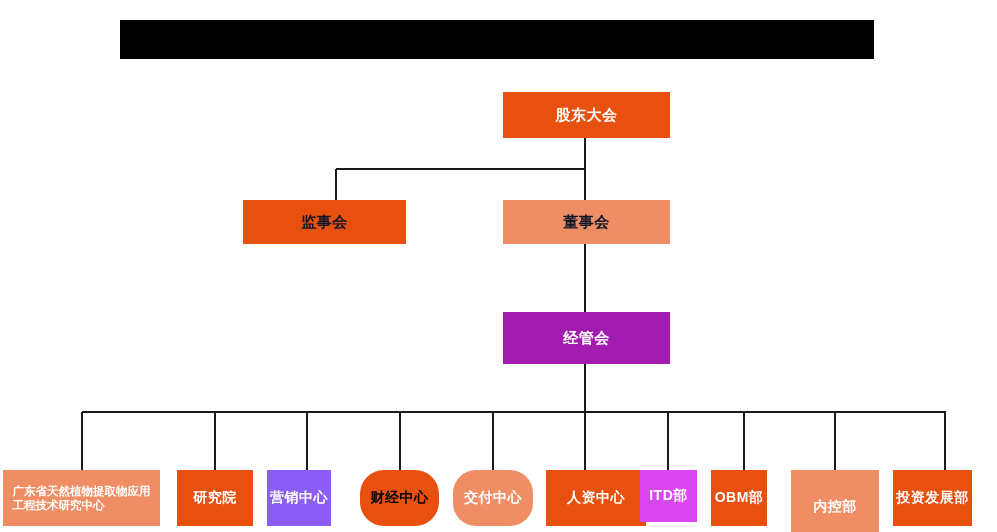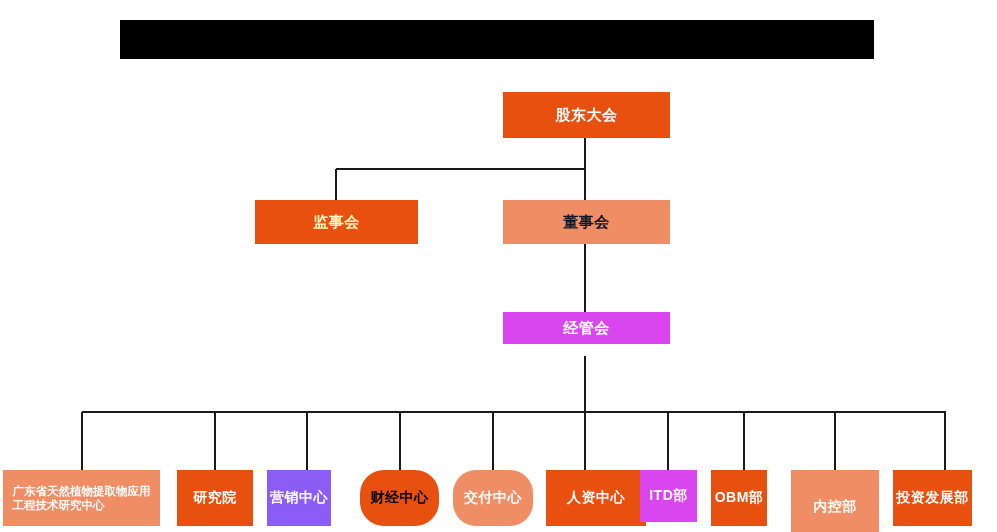--- a/index.html
+++ b/index.html
@@ -76,27 +76,27 @@
       <div class="conn v" style="background: rgb(26, 26, 26); left: 584px; top: 412px; height: 58px;"></div>
       <div class="conn v" style="background: rgb(26, 26, 26); left: 667px; top: 412px; height: 58px;"></div>
       <div class="conn v" style="background: rgb(26, 26, 26); left: 743px; top: 412px; height: 58px;"></div>
       <div class="conn v" style="background: rgb(26, 26, 26); left: 834px; top: 412px; height: 58px;"></div>
       <div class="conn v" style="background: rgb(26, 26, 26); left: 944px; top: 412px; height: 58px;"></div>
     </div>
   <div id="node-layer">
       <div class="node dark lvl-top" style="left: 503px; top: 92px; width: 167px; height: 46px; background: rgb(232, 80, 15); color: rgb(255, 255, 255);">
         <span>股东大会</span>
       </div>
-      <div class="node dark lvl-mid" style="left: 255px; top: 200px; width: 163px; height: 44px; background: rgb(232, 80, 15); color: #fef9c3;">
+      <div class="node dark lvl-mid" style="left: 243px; top: 200px; width: 163px; height: 44px; background: rgb(232, 80, 15); color: #0f172a;">
         <span>监事会</span>
       </div>
       <div class="node light lvl-mid" style="left: 503px; top: 200px; width: 167px; height: 44px; background: rgb(239, 142, 101); color: #0f172a;">
         <span>董事会</span>
       </div>
-      <div class="node dark lvl-mid" style="left: 503px; top: 312px; width: 167px; height: 32px; background: #d946ef; color: rgb(255, 255, 255);">
+      <div class="node dark lvl-mid" style="left: 503px; top: 312px; width: 167px; height: 52px; background: #a21caf; color: rgb(255, 255, 255);">
         <span>经管会</span>
       </div>
       <div class="node light lvl-leaf small-text" style="left: 3px; top: 470px; width: 157px; height: 56px; background: rgb(239, 142, 101); color: rgb(255, 255, 255);">
         <span>广东省天然植物提取物应用<br>工程技术研究中心</span>
       </div>
       <div class="node dark lvl-leaf" style="left: 177px; top: 470px; width: 76px; height: 56px; background: rgb(232, 80, 15); color: rgb(255, 255, 255);">
         <span>研究院</span>
       </div>
       <div class="node light lvl-leaf" style="left: 267px; top: 470px; width: 64px; height: 56px; background: #8b5cf6; color: rgb(255, 255, 255);">
         <span>营销中心</span>

